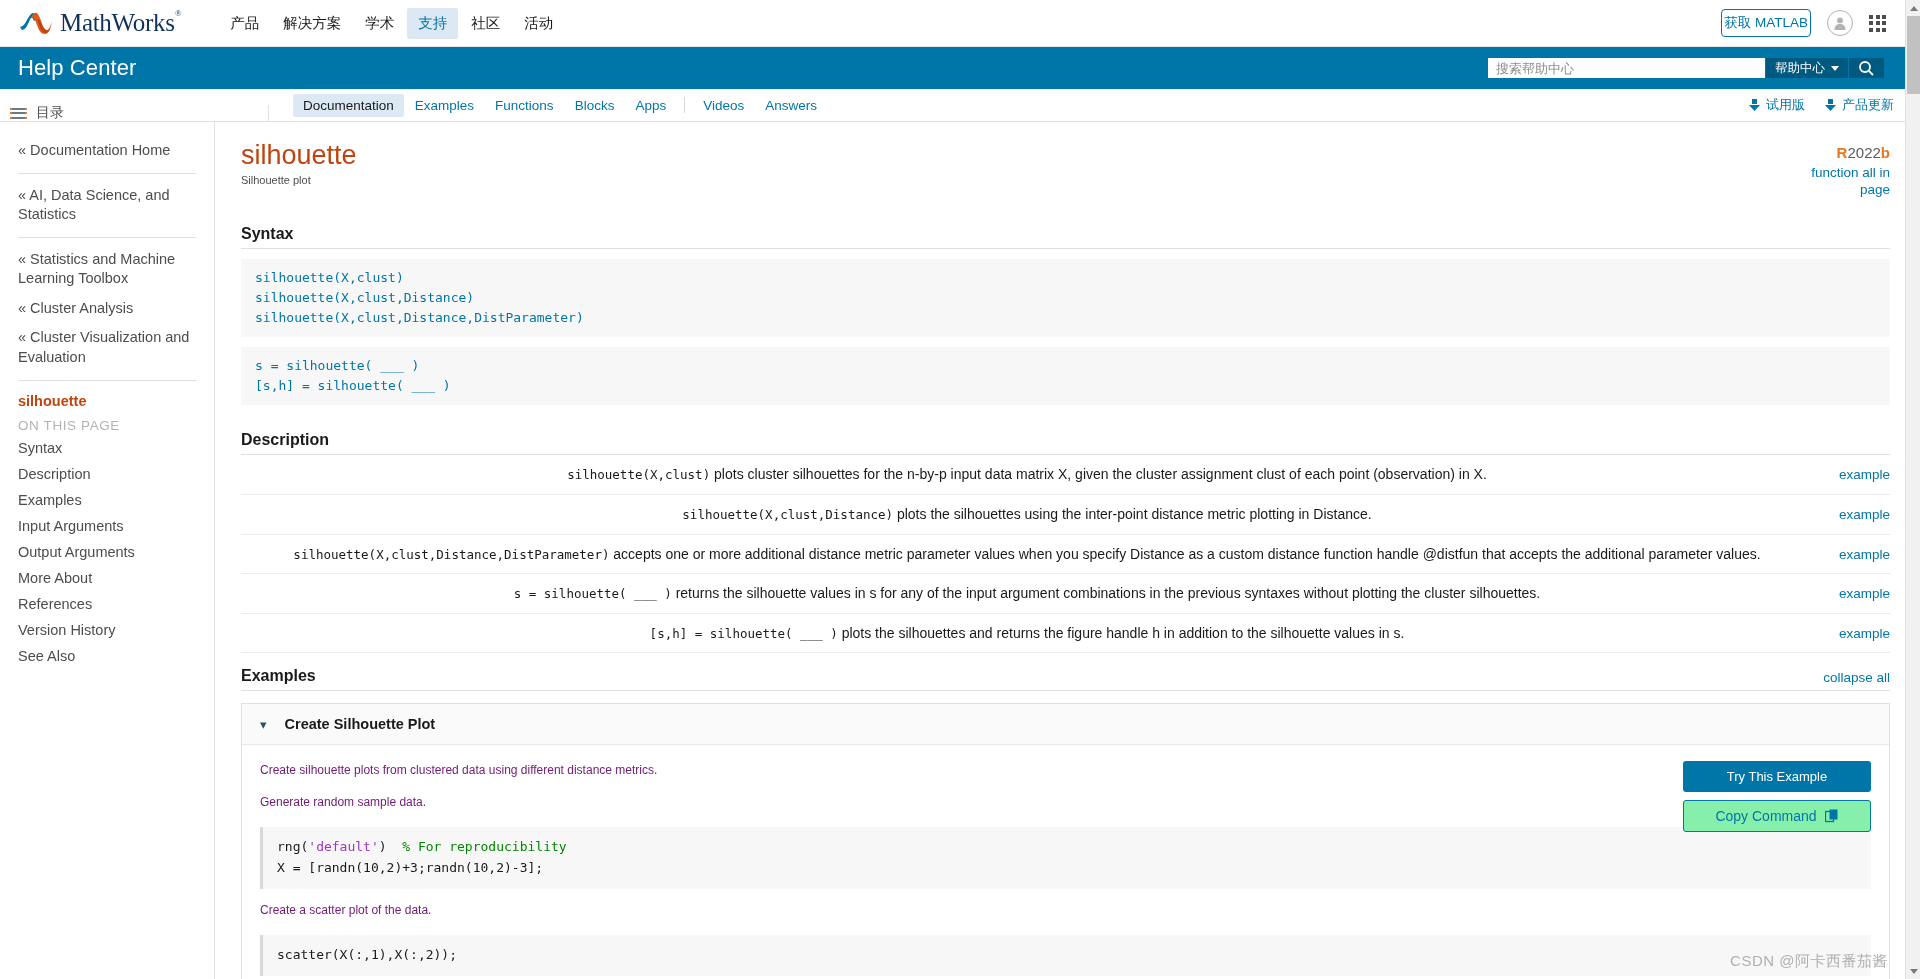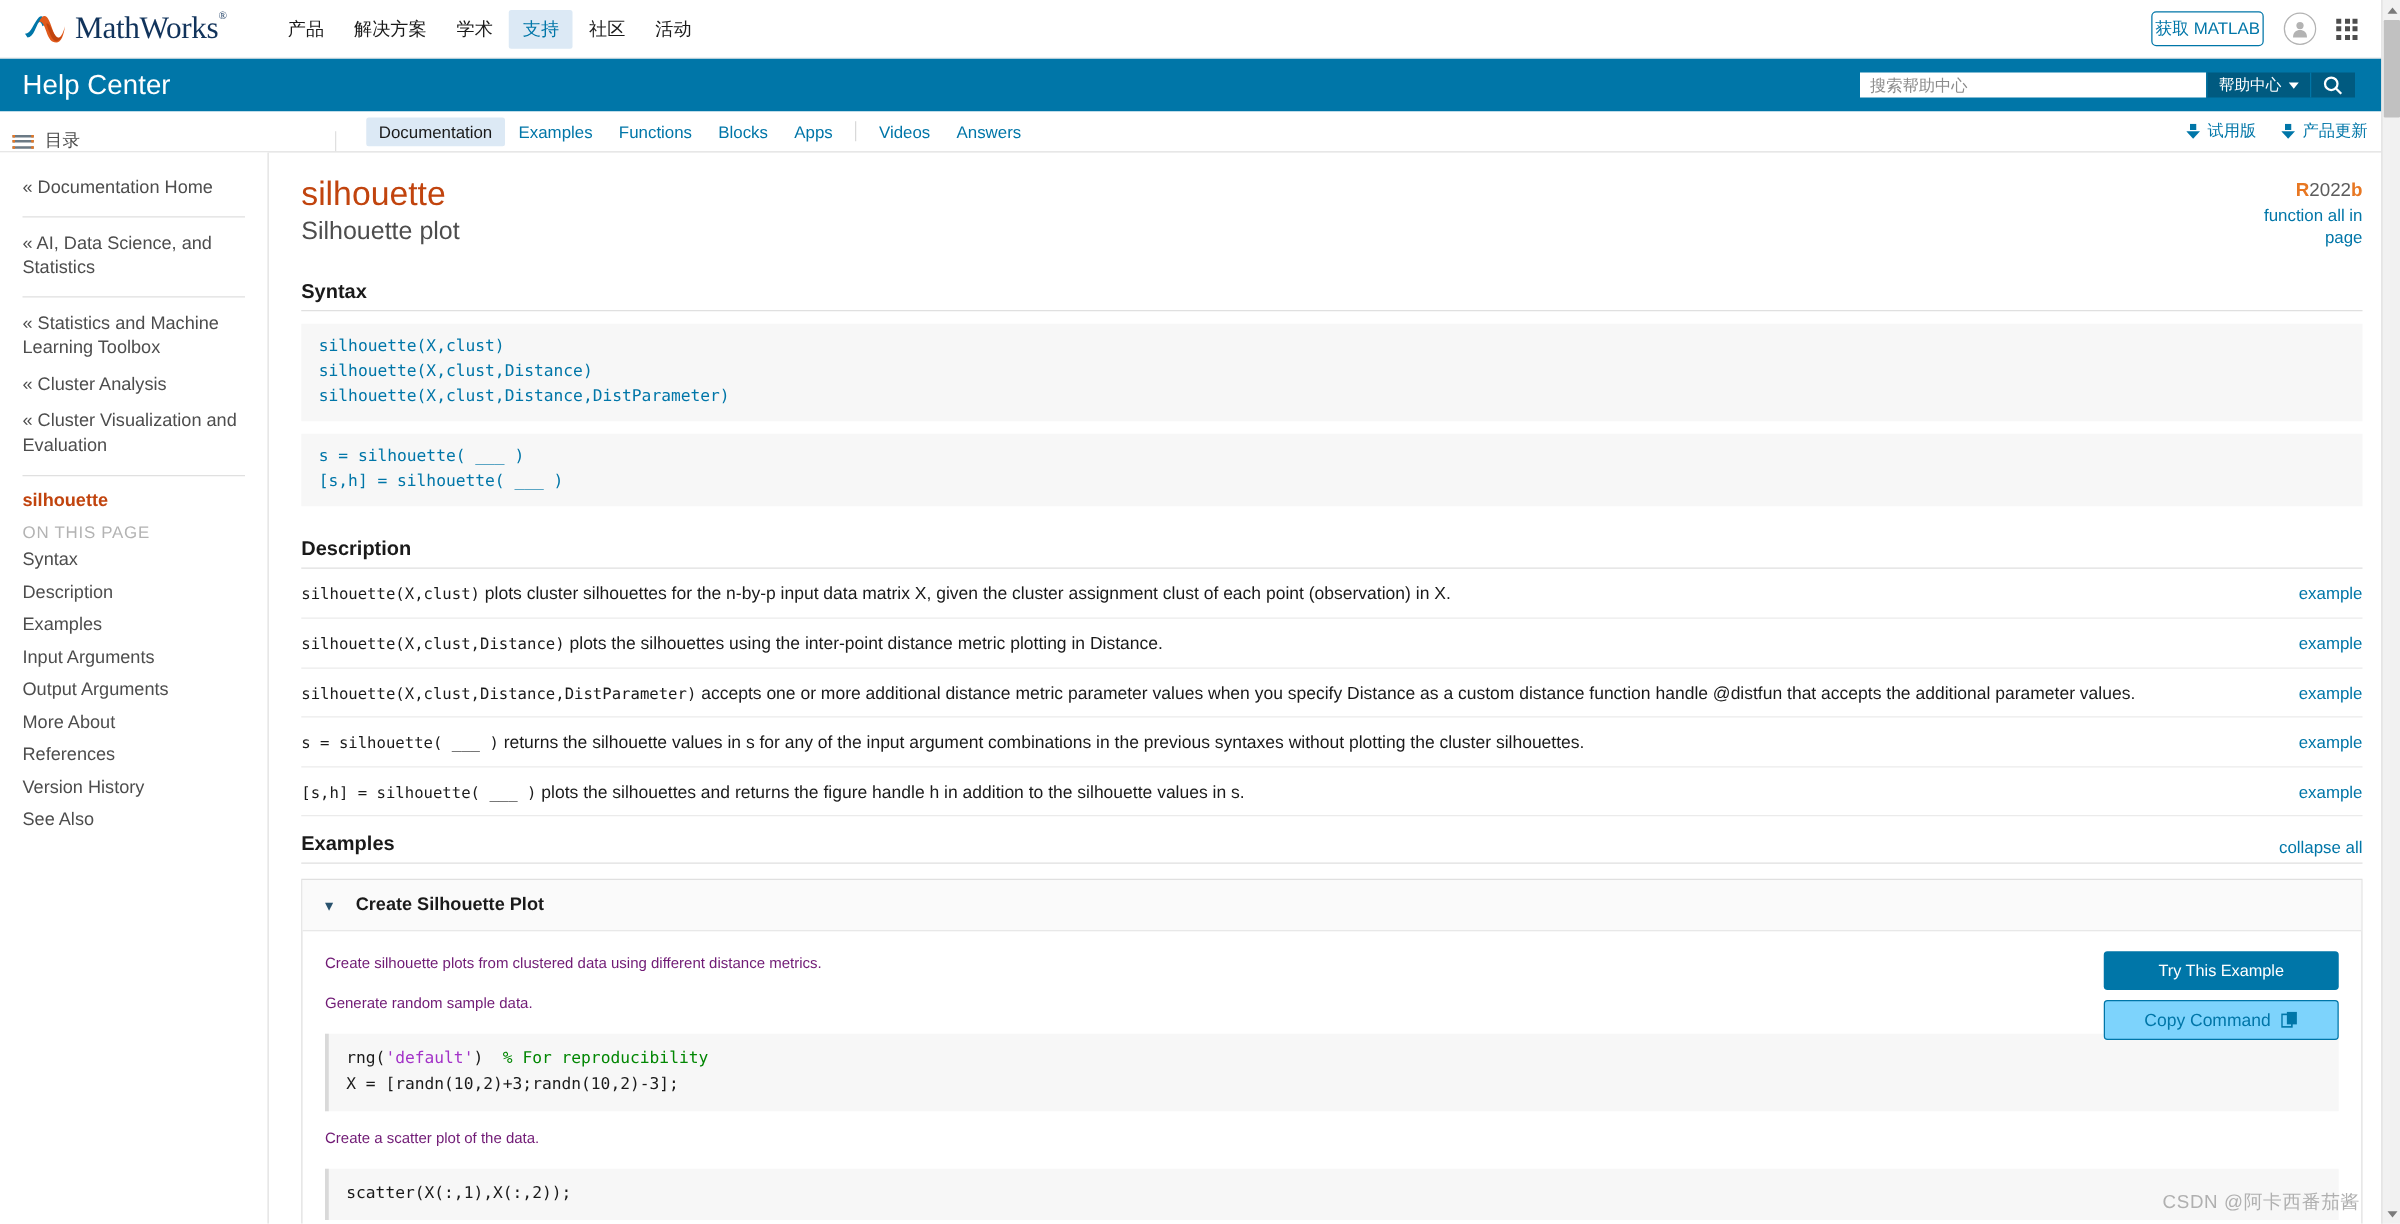--- a/index.html
+++ b/index.html
@@ -235,21 +235,21 @@
     position: relative;
   }
   #title-row { display: flex; align-items: flex-start; }
   #page-title {
     font-size: 27px;
     color: #c1440e;
     font-weight: 400;
     line-height: 1.15;
   }
   #page-subtitle {
-    font-size: 20px;
+    font-size: 11px;
     color: #4d4d4d;
     margin-top: 3px;
   }
   #release-block {
     margin-left: auto;
     text-align: right;
     padding-top: 4px;
   }
   #release-badge {
     font-size: 15px;
@@ -285,20 +285,21 @@
   }
 
   .desc-row {
     display: flex;
     align-items: flex-start;
     border-bottom: 1px solid #ebebeb;
     padding: 9px 0;
     font-size: 14px;
     line-height: 1.45;
     color: #1a1a1a;
+    text-align: center;
   }
   .desc-row:last-of-type { border-bottom: none; }
   .desc-text { flex: 1; padding-right: 26px; }
   .desc-text code {
     font-family: "DejaVu Sans Mono", monospace;
     font-size: 12.5px;
     color: #1a1a1a;
   }
   .example-link {
     font-size: 13.5px;
@@ -368,21 +369,21 @@
     color: #fff;
     font-size: 13px;
     text-align: center;
     padding: 8px 0;
     border-radius: 3px;
     cursor: pointer;
   }
   #copy-command-btn {
     border: 1px solid #0076a8;
     color: #0076a8;
-    background: #7dd3fc;
+    background: #86efac;
     font-size: 14px;
     text-align: center;
     padding: 7px 0;
     border-radius: 3px;
     margin-top: 8px;
     cursor: pointer;
     display: flex; align-items: center; justify-content: center; gap: 8px;
   }
   .code-block {
     background: #f7f7f7;

